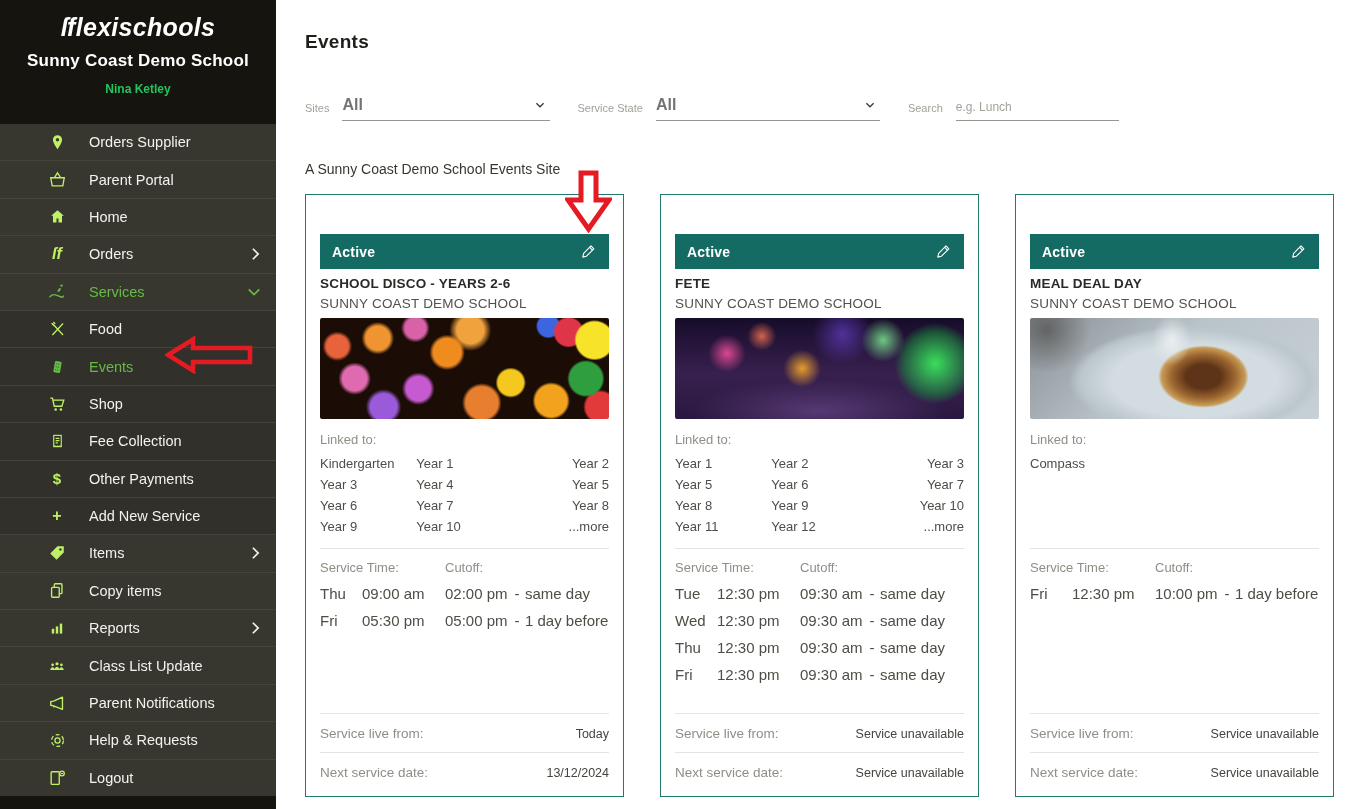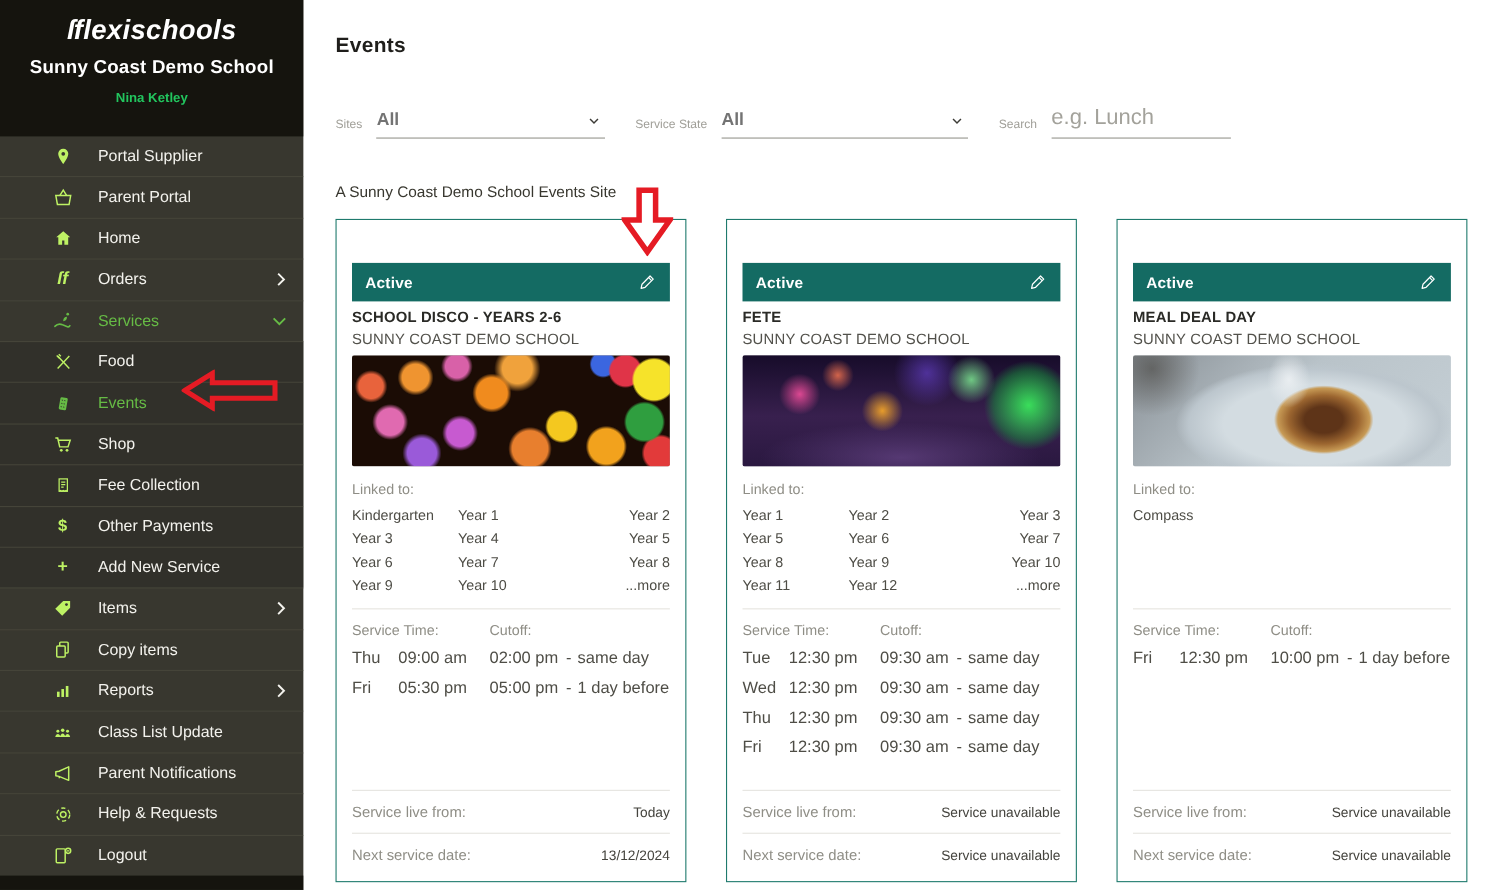--- a/index.html
+++ b/index.html
@@ -27,21 +27,21 @@
   
   .main { position:absolute; left:276px; top:0; width:1086px; height:809px; background:#fff; padding-left:29px; }
   .page-title { margin-top:31px; font-size:19px; font-weight:700; color:#1f1e1b; letter-spacing:.3px; }
 
   .filters { margin-top:43px; display:flex; align-items:flex-end; }
   .f-label { font-size:11px; color:#a09f98; margin-right:13px; padding-bottom:7px; white-space:nowrap; }
   .f-box { border-bottom:1px solid #96958e; padding-bottom:6px; display:flex; justify-content:space-between; align-items:center; cursor:pointer; }
   .f-value { font-size:16px; font-weight:700; color:#737373; }
   .f-chev { color:#3c3b36; display:inline-flex; margin-right:4px; }
   .f-gap1 { width:27px; } .f-gap2 { width:28px; }
-  .f-search { border:none; outline:none; border-bottom:1px solid #96958e; width:163px; font-size:20px; color:#2b2a27; padding-bottom:6px; font-family:"Liberation Sans", sans-serif; background:transparent; }
+  .f-search { border:none; outline:none; border-bottom:1px solid #96958e; width:163px; font-size:12px; color:#2b2a27; padding-bottom:6px; font-family:"Liberation Sans", sans-serif; background:transparent; }
   .f-search::placeholder { color:#a3a29b; opacity:1; }
 
   .section-title { margin-top:40px; font-size:14px; color:#38372f; }
 
   .cards { margin-top:17px; display:flex; gap:36px; }
   .card { width:319px; height:603px; background:#fff; border:1px solid #1f7a6d; border-radius:0; padding:39px 14px 16px; display:flex; flex-direction:column; }
   .card-bar { background:#146b63; height:35px; display:flex; align-items:center; justify-content:space-between; padding:0 12px; flex:0 0 auto; }
   .card-status { color:#fff; font-size:14px; font-weight:700; letter-spacing:.2px; }
   .edit-btn { display:inline-flex; cursor:pointer; }
   .card-title { margin-top:7px; font-size:13.5px; font-weight:700; color:#2a2a26; letter-spacing:.2px; }
@@ -117,21 +117,21 @@
     <div class="side-user">Nina Ketley</div>
   </div>
   <div class="side-menu" id="side-menu">
       <div class="side-item">
     <span class="side-icon">
           <svg width="17" height="19" viewBox="0 0 20 20">
             <path d="M10 1.5a5.4 5.4 0 015.4 5.4C15.4 10.8 10 18 10 18S4.6 10.8 4.6 6.9A5.4 5.4 0 0110 1.5z" fill="currentColor"></path>
             <circle cx="10" cy="6.8" r="2" fill="#38372f"></circle>
           </svg>
         </span>
-    <span class="side-label">Portal Supplier</span>
+    <span class="side-label">Orders Supplier</span>
 
   </div>
       <div class="side-item">
     <span class="side-icon">
           <svg width="19" height="18" viewBox="0 0 20 20">
             <path d="M2.5 7.5h15l-1.6 9h-11.8z" fill="none" stroke="currentColor" stroke-width="1.5"></path>
             <path d="M6.5 7.5L10 2l3.5 5.5" fill="none" stroke="currentColor" stroke-width="1.5"></path>
           </svg>
         </span>
     <span class="side-label">Parent Portal</span>

